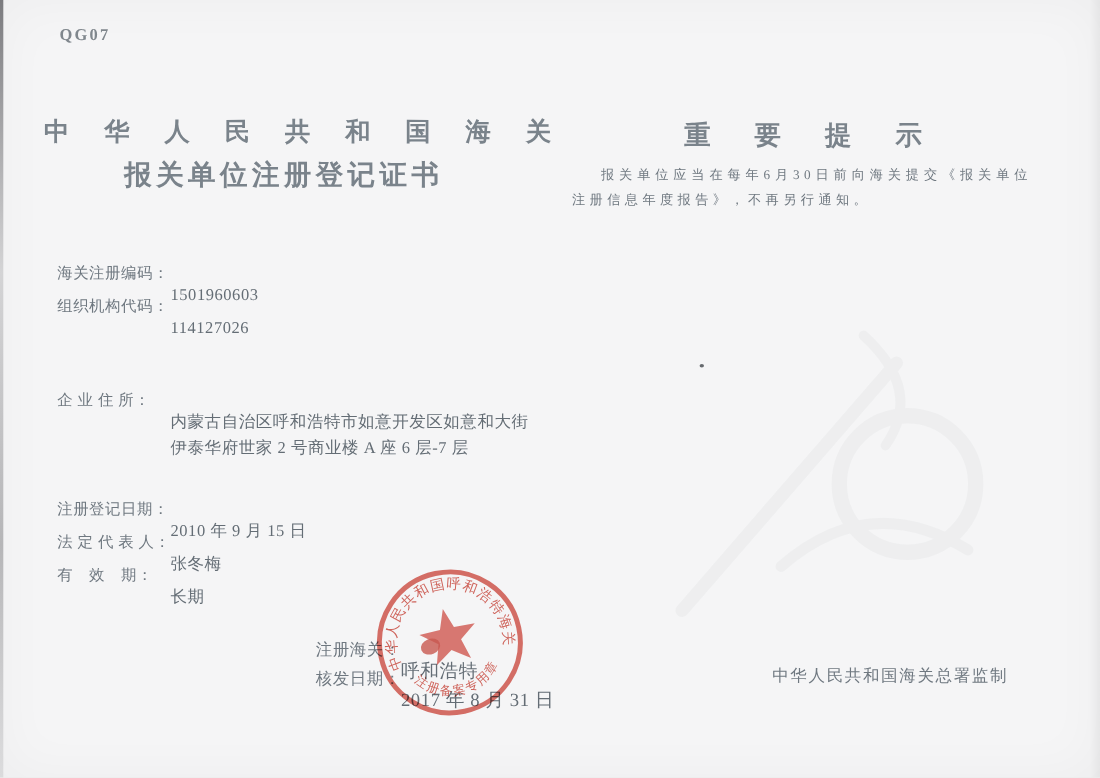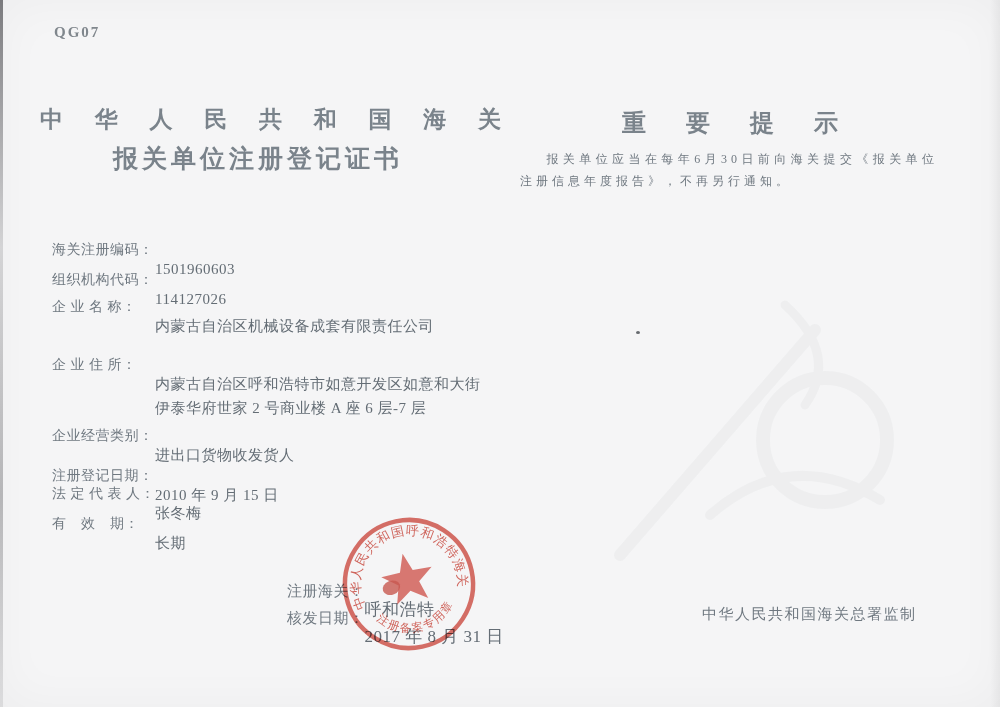--- a/index.html
+++ b/index.html
@@ -27,21 +27,21 @@
   .cert-title1{position:absolute;left:40px;top:104px;width:436px;text-align:center;
     font-size:23px;font-weight:600;letter-spacing:13px;color:#7a838b;white-space:nowrap;}
   .cert-title2{position:absolute;left:40px;top:142px;width:436px;text-align:center;
     font-size:25px;font-weight:600;letter-spacing:4px;color:#7a838b;white-space:nowrap;}
 
   .field-row{position:absolute;left:52px;display:flex;line-height:24px;}
   .field-label{width:103px;flex:0 0 103px;font-size:14px;color:#6f7880;letter-spacing:.5px;}
   .field-value{font-size:15px;color:#646d75;letter-spacing:.5px;margin-top:19px;}
   .field-value.wrap{width:330px;}
   .row-1{top:238px}.row-2{top:268px}.row-3{top:295px}.row-4{top:353px}
-  .row-5{top:424px}.row-6{top:464px}.row-7{top:482px}.row-8{top:512px}
+  .row-5{top:424px}.row-6{top:452px}.row-7{top:482px}.row-8{top:512px}
 
   .issue-row{position:absolute;left:287px;display:flex;line-height:22px;}
   .issue-row .field-label{width:auto;flex:none;font-size:15px;}
   .issue-row .field-value{font-size:17px;}
   .issue-1{top:580px}.issue-2{top:607px}
 
   
   .notice-title{position:absolute;left:520px;top:107px;width:420px;text-align:center;
     font-size:24px;font-weight:600;letter-spacing:17px;padding-left:17px;box-sizing:border-box;
     color:#7a838b;white-space:nowrap;}
@@ -79,31 +79,23 @@
   <div class="cert-title2">报关单位注册登记证书</div>
 
   <div class="field-row row-1">
     <span class="field-label">海关注册编码：</span>
     <span class="field-value">1501960603</span>
   </div>
   <div class="field-row row-2">
     <span class="field-label">组织机构代码：</span>
     <span class="field-value">114127026</span>
   </div>
-  <div class="field-row row-3">
-    <span class="field-label">企 业 名 称：</span>
-    <span class="field-value">内蒙古自治区机械设备成套有限责任公司</span>
-  </div>
   <div class="field-row row-4">
     <span class="field-label">企 业 住 所：</span>
     <span class="field-value wrap">内蒙古自治区呼和浩特市如意开发区如意和大街伊泰华府世家 2 号商业楼 A 座 6 层-7 层</span>
-  </div>
-  <div class="field-row row-5">
-    <span class="field-label">企业经营类别：</span>
-    <span class="field-value">进出口货物收发货人</span>
   </div>
   <div class="field-row row-6">
     <span class="field-label">注册登记日期：</span>
     <span class="field-value">2010 年 9 月 15 日</span>
   </div>
   <div class="field-row row-8">
     <span class="field-label">有　效　期：</span>
     <span class="field-value">长期</span>
   </div>
   <div class="field-row row-7">

